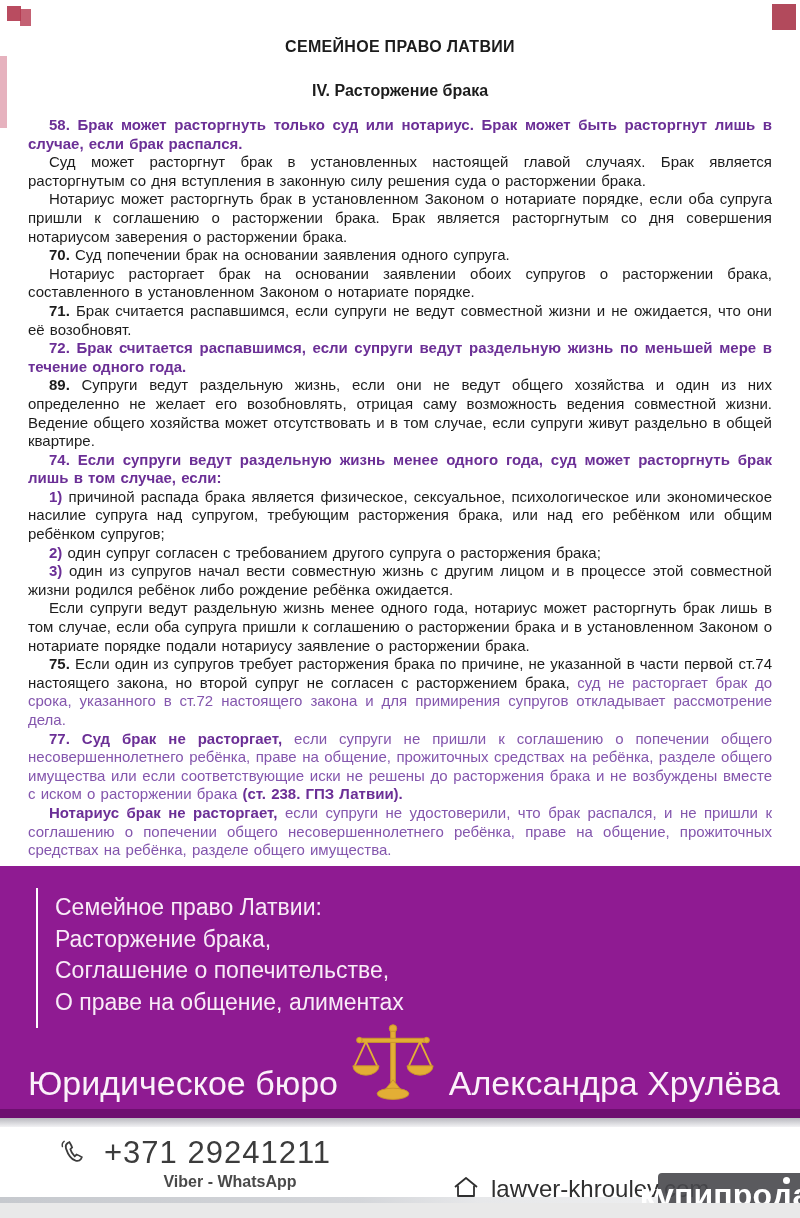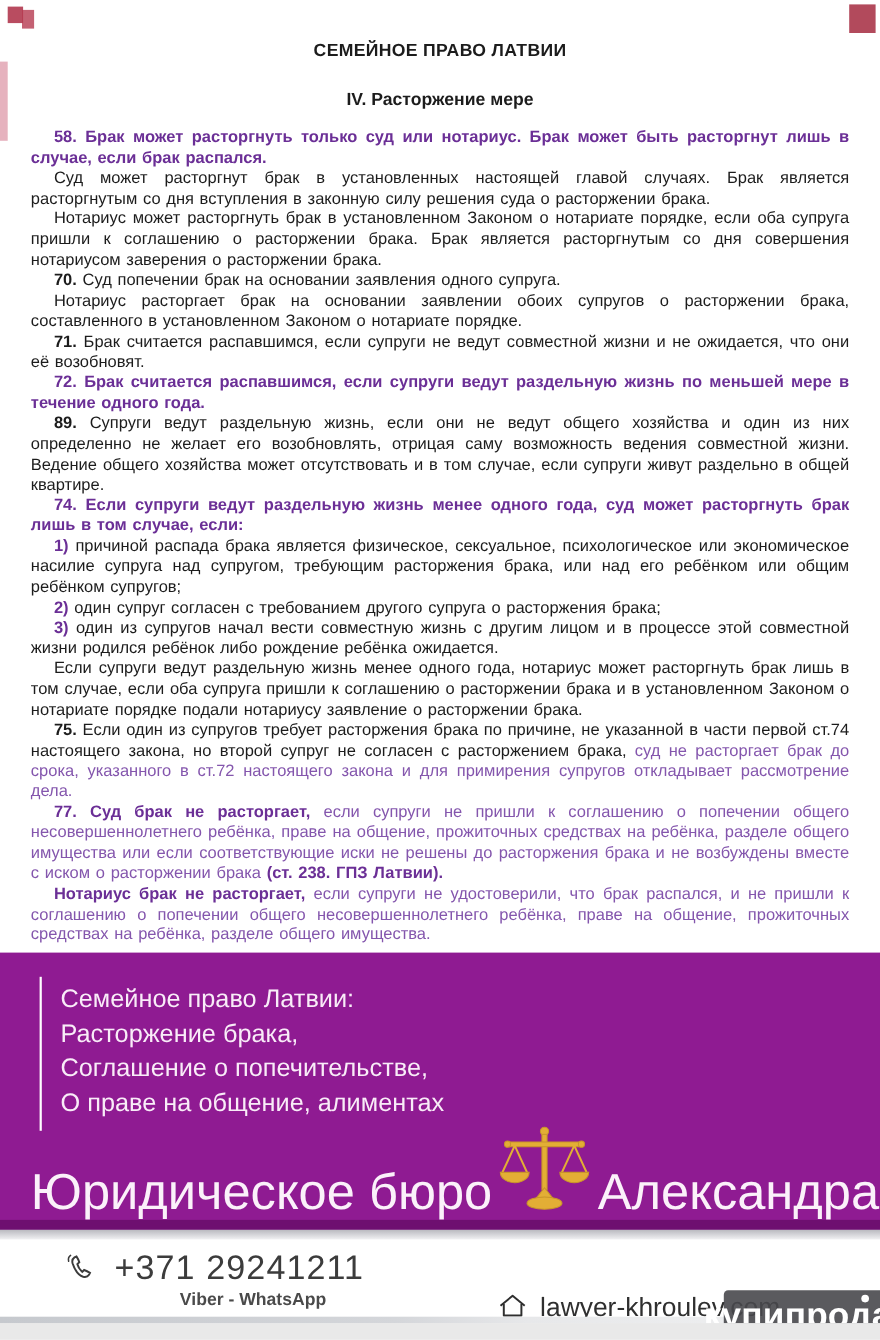--- a/index.html
+++ b/index.html
@@ -47,21 +47,21 @@
     background:var(--banner-purple);
   }
   .services{
     position:absolute;left:36px;top:22px;
     border-left:2px solid #ffffff;padding:4px 0 10px 17px;
     font-size:23px;line-height:31.5px;color:#f9ecf8;
   }
   .office-row{
     position:absolute;left:28px;right:20px;bottom:16px;
     display:flex;align-items:flex-end;justify-content:space-between;
-    color:#fbf1fa;font-size:46px;line-height:38px;white-space:nowrap;
+    color:#fbf1fa;font-size:34px;line-height:38px;white-space:nowrap;
   }
   .scales{display:block;width:84px;height:82px;margin:0 6px -2px 6px;}
   .banner-strip{position:absolute;left:0;right:0;bottom:0;height:9px;background:var(--banner-strip);}
   .banner-shadow{
     position:absolute;left:0;right:0;top:1118px;height:9px;
     background:linear-gradient(#b9b9bf,#f2f2f4);
   }
 
   
   .footer{position:absolute;left:0;right:0;top:1127px;height:91px;background:#fff;}
@@ -93,21 +93,21 @@
 
 <div class="page">
 
   <div class="artifact a-tl1"></div>
   <div class="artifact a-tl2"></div>
   <div class="artifact a-tr"></div>
   <div class="artifact a-left-strip"></div>
 
   <header class="doc-head">
     <h1>СЕМЕЙНОЕ ПРАВО ЛАТВИИ</h1>
-    <h2>IV. Расторжение мере</h2>
+    <h2>IV. Расторжение брака</h2>
   </header>
 
   <main class="article" id="article">
       <p class="para"><span class="seg-purple-bold">58. Брак может расторгнуть только суд или нотариус. Брак может быть расторгнут лишь в случае, если брак распался.</span></p>
       <p class="para"><span class="seg-black">Суд может расторгнут брак в установленных настоящей главой случаях. Брак является расторгнутым со дня вступления в законную силу решения суда о расторжении брака.</span></p>
       <p class="para"><span class="seg-black">Нотариус может расторгнуть брак в установленном Законом о нотариате порядке, если оба супруга пришли к соглашению о расторжении брака. Брак является расторгнутым со дня совершения нотариусом заверения о расторжении брака.</span></p>
       <p class="para"><span class="seg-black-bold">70.</span><span class="seg-black"> Суд попечении брак на основании заявления одного супруга.</span></p>
       <p class="para"><span class="seg-black">Нотариус расторгает брак на основании заявлении обоих супругов о расторжении брака, составленного в установленном Законом о нотариате порядке.</span></p>
       <p class="para"><span class="seg-black-bold">71.</span><span class="seg-black"> Брак считается распавшимся, если супруги не ведут совместной жизни и не ожидается, что они её возобновят.</span></p>
       <p class="para"><span class="seg-purple-bold">72. Брак считается распавшимся, если супруги ведут раздельную жизнь по меньшей мере в течение одного года.</span></p>

